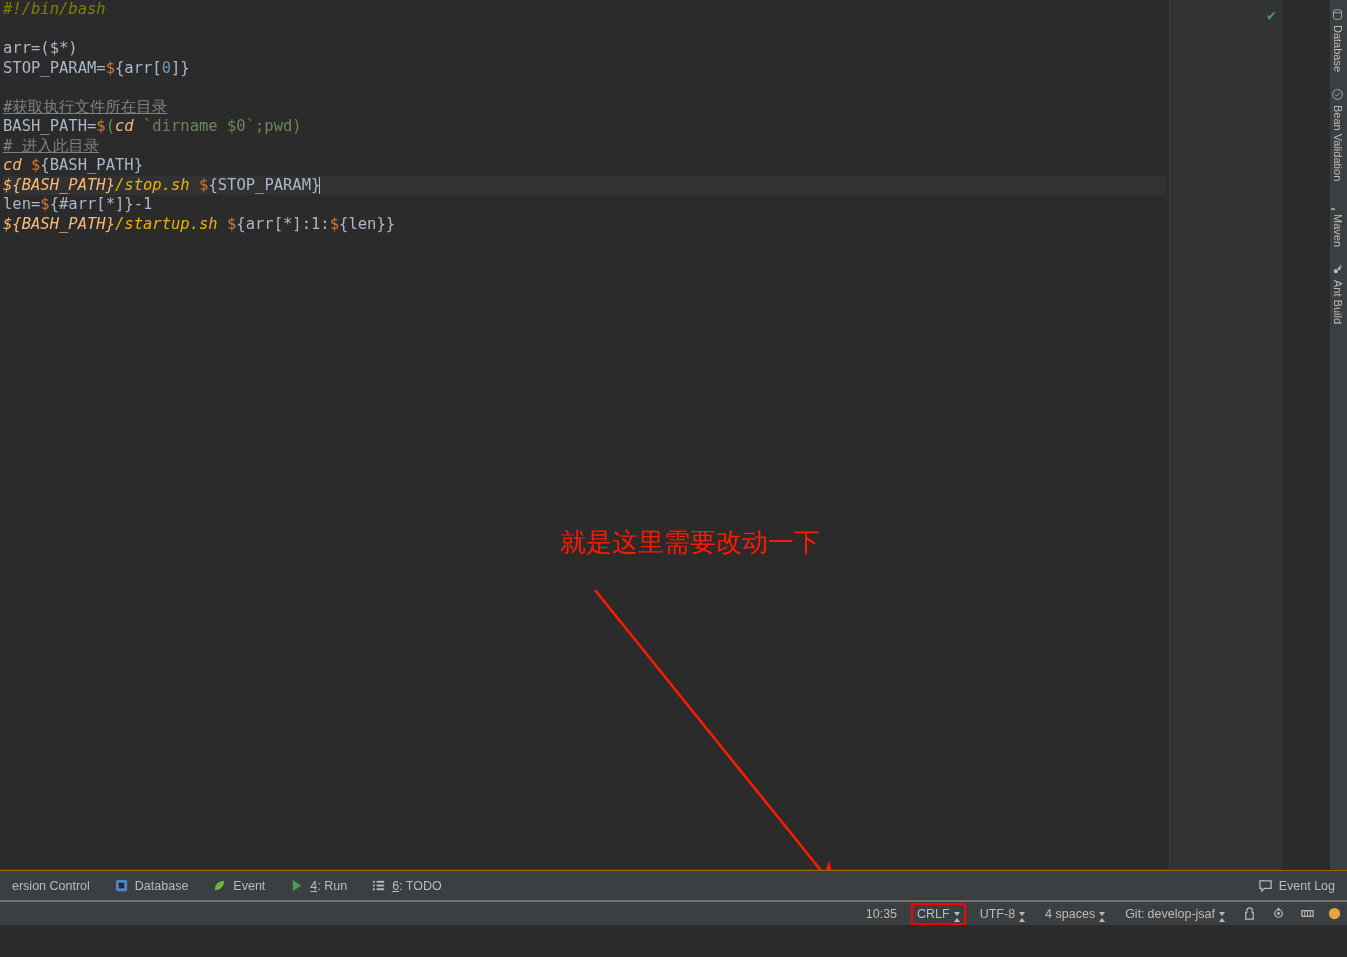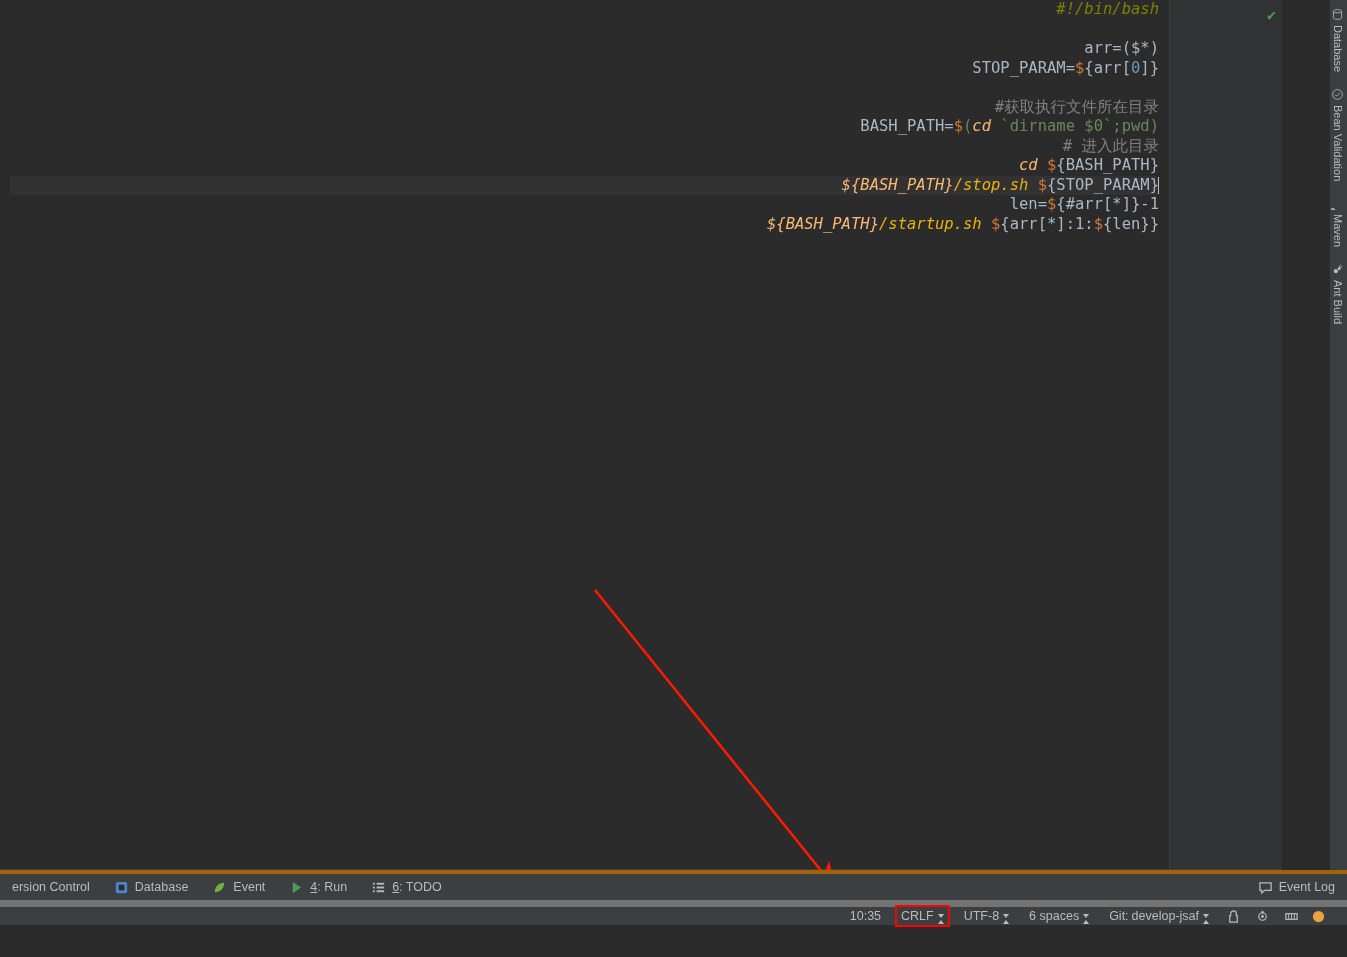--- a/index.html
+++ b/index.html
@@ -5,25 +5,25 @@
   * { margin:0; padding:0; box-sizing:border-box; }
   html,body { width:1347px; height:957px; background:#2b2b2b; font-family:"Consolas","Menlo",monospace; overflow:hidden; color:#a9b7c6; }
   .root { position:relative; width:1347px; height:957px; }
 
   
   .editor {
     position:absolute; left:0; top:0; width:1170px; height:870px;
     background:#2b2b2b; border:1px solid #3c3f41; border-top:none; border-left:none;
   }
   .code {
-    padding:0 10px; font-size:15.5px; line-height:19.5px; white-space:pre;text-align:right;
+    padding:0 3px; font-size:15.5px; line-height:19.5px; white-space:pre;
   }
   .code .line { display:block; height:19.5px; }
   .hl-line { background:#323232; }
-  .c-gray   { color:#808080; }
+  .c-gray   { color:#808080;text-decoration:underline; }
   .c-orange { color:#fdba74; font-style:italic; }
   .c-orange-n { color:#cc7832; }
   .c-yellow { color:#eab308; font-style:italic; }
   .c-blue   { color:#6897bb; }
   .c-green  { color:#6a8759; }
   .c-olive  { color:#808000; font-style:italic; }
   .c-def    { color:#a9b7c6; }
   .cursor { display:inline-block; width:1px; height:17px; background:#bbbbbb; vertical-align:text-bottom; margin-left:-1px; }
 
   
@@ -42,35 +42,35 @@
     writing-mode:vertical-rl; text-orientation:mixed;
     color:#bbbbbb; font-family:"Segoe UI",Arial,sans-serif; font-size:11px;
     padding:8px 1px; display:flex; align-items:center; gap:4px;
     cursor:pointer;
   }
   .tool-btn svg, .tool-btn .ico { width:13px; height:13px; }
 
   
   .bottom1 {
     position:absolute; left:0; top:870px; width:1347px; height:30px;
-    background:#3c3f41; border-top:4px solid #a16207;
+    background:#3c3f41; border-top:1px solid #a16207;
     display:flex; align-items:center; font-family:"Segoe UI",Arial,sans-serif;
     font-size:12.5px; color:#bbbbbb;
   }
   .bottom1 .bbtn { display:flex; align-items:center; gap:6px; padding:0 12px; height:100%; cursor:pointer; }
   .bottom1 .spacer { flex:1; }
   .bottom1 .underline { text-decoration:underline; }
 
   
   .status {
     position:absolute; left:0; top:900px; width:1347px; height:25px;
-    background:#3c3f41; border-top:7px solid #737373;
+    background:#3c3f41; border-top:2px solid #737373;
     display:flex; align-items:center; justify-content:flex-end;
     font-family:"Segoe UI",Arial,sans-serif; font-size:12.5px; color:#bbbbbb;
-    gap:4px; padding-right:18px;
+    gap:4px; padding-right:2px;
   }
   .status .seg { padding:0 8px; height:100%; display:flex; align-items:center; gap:3px; cursor:pointer; }
   .status .sel { display:inline-block; width:0;height:0; border-left:3px solid transparent; border-right:3px solid transparent; border-top:4px solid #bbbbbb; margin-left:1px; position:relative; }
   .status .sel::after{content:"";position:absolute;left:-3px;top:2px;width:0;height:0;border-left:3px solid transparent;border-right:3px solid transparent;border-bottom:4px solid #bbbbbb;}
   .red-box { border:2.5px solid #ff0000; padding:2px 4px !important; height:auto !important; margin:16px 2px; }
 
   
   .anno-text {
     position:absolute; left:560px; top:525px; color:#ff1a00;
     font-family:"Microsoft YaHei","SimSun",sans-serif; font-size:26px; font-weight:500;
@@ -118,20 +118,21 @@
         <span class="ico"><svg viewBox="0 0 16 16">
             <circle cx="6" cy="10" r="2.5" fill="#bbbbbb"></circle>
             <circle cx="10" cy="7" r="1.8" fill="#bbbbbb"></circle>
             <line x1="10" y1="5" x2="12" y2="2" stroke="#bbbbbb"></line>
             <line x1="11" y1="6" x2="14" y2="4" stroke="#bbbbbb"></line>
           </svg></span>
         <span>Ant Build</span>
       </div>
     </div>
 
+  <div class="anno-text">就是这里需要改动一下</div>
   <svg class="anno-arrow" width="300" height="340">
     <defs>
       <marker id="ah" markerWidth="12" markerHeight="12" refX="10" refY="5" orient="auto">
         <path d="M0,0 L11,5 L0,10 L3,5 Z" fill="#ff1a00"></path>
       </marker>
     </defs>
     <line x1="20" y1="20" x2="260" y2="318" stroke="#ff1a00" stroke-width="2.5" marker-end="url(#ah)"></line>
   </svg>
 
   <div class="bottom1">
@@ -183,21 +184,21 @@
       </div>
     <div class="seg red-box">
         <span>CRLF</span>
         <span class="sel"></span>
       </div>
     <div class="seg">
         <span>UTF-8</span>
         <span class="sel"></span>
       </div>
     <div class="seg">
-        <span>6 spaces</span>
+        <span>4 spaces</span>
         <span class="sel"></span>
       </div>
     <div class="seg">
         <span>Git: </span>
         <span>develop-jsaf</span>
         <span class="sel"></span>
       </div>
     <div class="seg" style="padding:0 5px;">
       <svg class="ico-sm" viewBox="0 0 16 16">
           <path d="M5 7 V5 a3 3 0 0 1 6 0 V7 h1 v7 H4 V7 Z" fill="none" stroke="#bbbbbb" stroke-width="1.3"></path>

